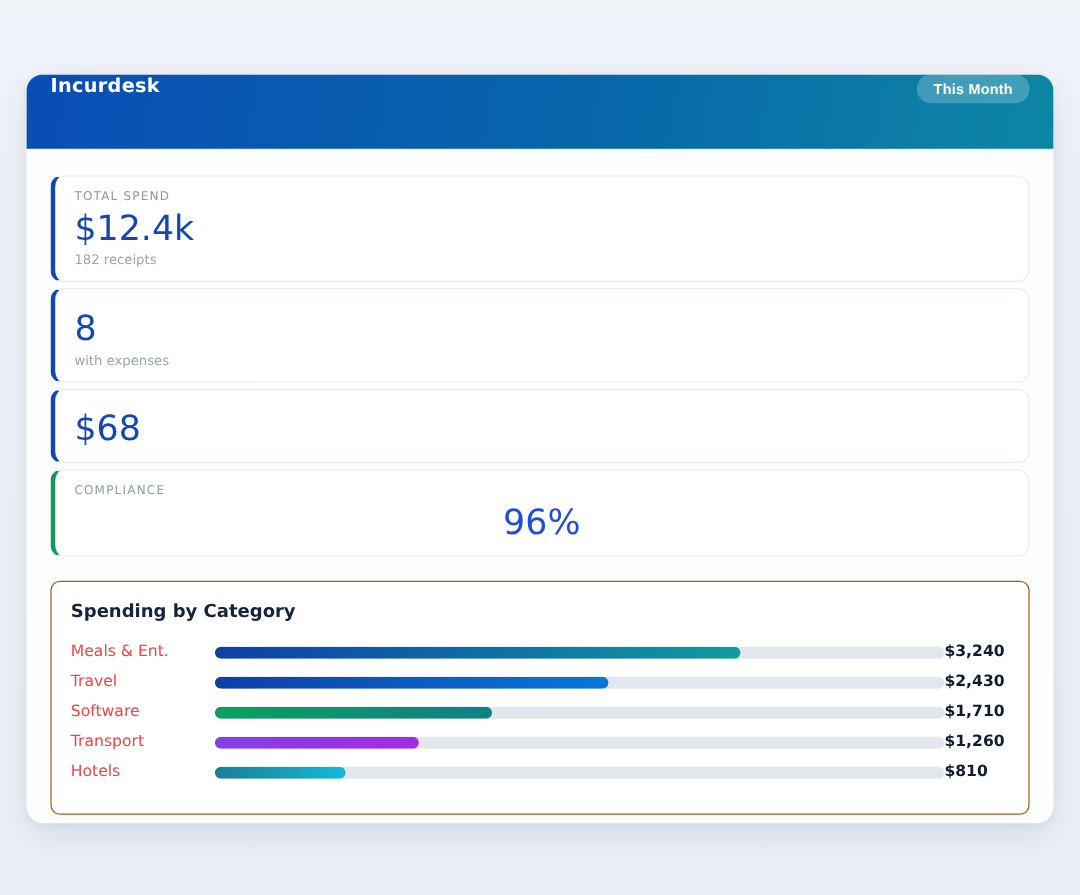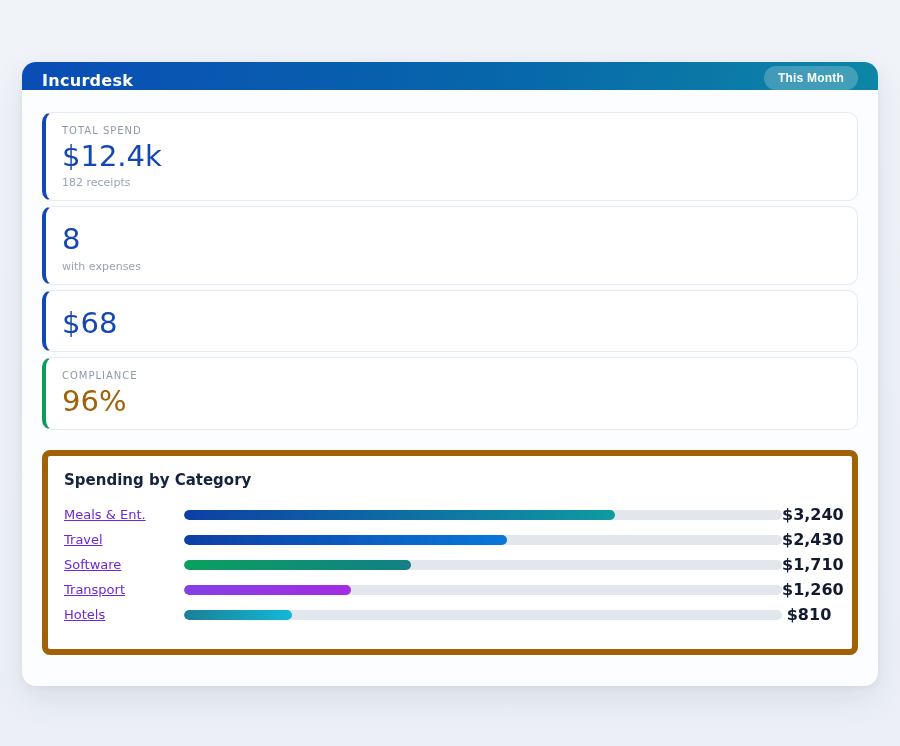--- a/index.html
+++ b/index.html
@@ -12,24 +12,24 @@
   .app-card {
     position: absolute;
     left: 22px; top: 62px;
     width: 856px; height: 624px;
     background: #fcfdfe;
     border-radius: 14px;
     box-shadow: 0 12px 32px rgba(35, 55, 95, 0.10), 0 2px 6px rgba(35,55,95,0.05);
     overflow: hidden;
   }
   .app-header {
-    height: 28px;
+    height: 62px;
     background: linear-gradient(100deg, #0a4db6 0%, #0766aa 55%, #0d87a5 100%);
     display: flex;
-    align-items: flex-end;
+    align-items: flex-start;
     justify-content: space-between;
     padding: 0 20px;
   }
   .app-title {
     color: #ffffff;
     font-size: 16px;
     font-weight: bold;
     letter-spacing: 0.3px;
   }
   .period-badge {
@@ -67,57 +67,56 @@
     line-height: 1.15;
   }
   .stat-sub {
     font-size: 11px;
     color: #9aa3b3;
     margin-top: 3px;
   }
   .chart-panel {
     margin-top: 20px;
     background: #ffffff;
-    border: 6px solid #a16207;
+    border: 1px solid #a16207;
     border-radius: 8px;
     padding: 15px 16px 22px 16px;
   }
   .chart-title {
     font-size: 15px;
     font-weight: bold;
     color: #16233f;
     margin-bottom: 13px;
   }
   .chart-row {
     display: grid;
     grid-template-columns: 120px 1fr 54px;
     align-items: center;
     height: 25px;
   }
   .row-label {
     font-size: 13px;
-    color: #6d28d9;
-    text-decoration: underline;
+    color: #ef4444;
   }
   .bar-track {
     height: 10px;
     background: #e2e7ee;
     border-radius: 5px;
     overflow: hidden;
   }
   .bar-fill {
     height: 100%;
     border-radius: 5px;
     width: 0%;
   }
   .row-value {
-    font-size: 16px;
+    font-size: 13px;
     font-weight: bold;
     color: #111a2e;
-    text-align: center;
+    text-align: left;
   }
 </style>
 </head>
 <body>
 
 <div class="app-card">
 
   <div class="app-header">
     <div class="app-title">Incurdesk</div>
     <button class="period-badge">This Month</button>
@@ -135,21 +134,21 @@
       <div class="stat-value" style="color: rgb(20, 71, 180);">8</div>
       <div class="stat-sub">with expenses</div>
     </div>
 
     <div class="stat-card" style="border-left-color: rgb(20, 71, 180);">
       <div class="stat-value" style="color: rgb(20, 71, 180);">$68</div>
     </div>
 
     <div class="stat-card" style="border-left-color: rgb(12, 156, 88);">
       <div class="stat-label">COMPLIANCE</div>
-      <div class="stat-value" style="color: #a16207;">96%</div>
+      <div class="stat-value" style="color: #1d4ed8; text-align: center;">96%</div>
     </div>
 
     <div class="chart-panel">
       <div class="chart-title">Spending by Category</div>
 
       <div class="chart-row">
         <div class="row-label">Meals &amp; Ent.</div>
         <div class="bar-track" style="background: rgb(226, 231, 238);">
             <div class="bar-fill" style="width: 72%; background: linear-gradient(90deg, rgb(13, 63, 166), rgb(15, 155, 160));"></div>
           </div>

